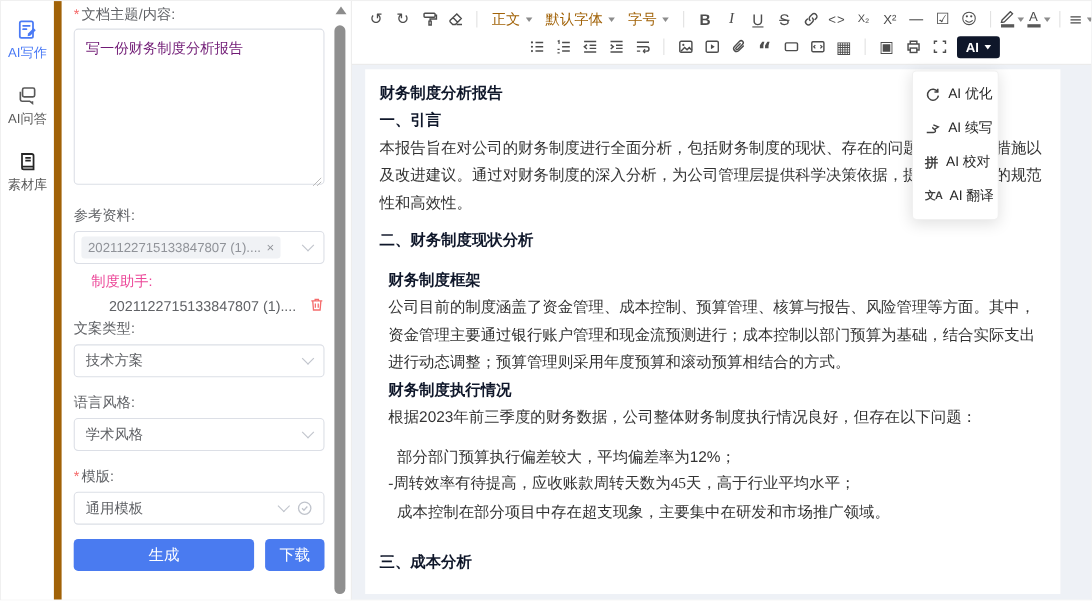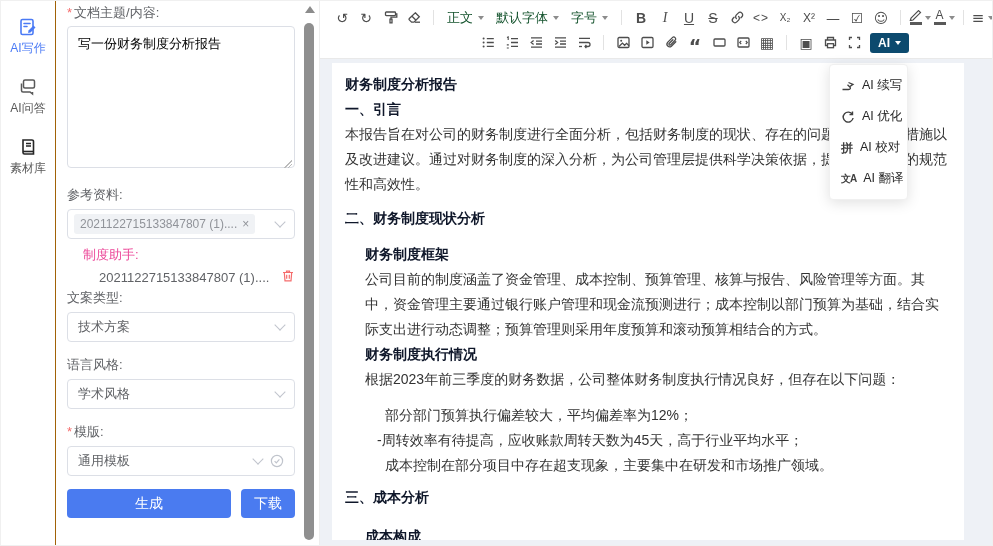--- a/index.html
+++ b/index.html
@@ -1,32 +1,32 @@
 <!DOCTYPE html>
 <html><head>
 <meta charset="utf-8">
 <style>
   * { margin:0; padding:0; box-sizing:border-box; }
   html,body { background:#fff; }
   body { font-family:"Liberation Sans","DejaVu Sans",sans-serif; }
   .app { position:relative; width:993px; height:546px; background:#fff; overflow:hidden; border:1px solid #f0f0f0; }
 
   
-  .sidebar { position:absolute; left:0; top:0; width:55px; height:546px; background:#fff; border-right:1px solid #a16207; display:flex; flex-direction:column; align-items:center; padding-top:16px; gap:20px; }
+  .sidebar { position:absolute; left:0; top:0; width:55px; height:546px; background:#fff; border-right:7px solid #a16207; display:flex; flex-direction:column; align-items:center; padding-top:16px; gap:20px; }
   .nav-item { display:flex; flex-direction:column; align-items:center; gap:3px; cursor:pointer; }
   .nav-item .nav-label { font-size:12px; color:#595959; }
   .nav-item.active .nav-label { color:#4a7af5; }
   .nav-item svg { display:block; }
 
   
   .form-panel { position:absolute; left:56px; top:0; width:262px; height:546px; background:#fff; padding:4px 24px 0 10px; }
   .f-label { font-size:13px; color:#606266; line-height:16px; }
   .req { color:#f56c6c; margin-right:2px; }
   .textarea-wrap { position:relative; margin-top:5px; }
-  textarea.topic { width:100%; height:142px; border:1px solid #dcdfe6; border-radius:4px; resize:none; font-size:13px; color:#000000; padding:7px 10px; font-family:inherit; line-height:19px; outline:none; }
+  textarea.topic { width:100%; height:142px; border:1px solid #dcdfe6; border-radius:4px; resize:none; font-size:13px; color:#701a75; padding:7px 10px; font-family:inherit; line-height:19px; outline:none; }
   .resize-grip { position:absolute; right:3px; bottom:4px; width:8px; height:8px; background:
     linear-gradient(135deg, transparent 50%, #bbb 50%, #bbb 57%, transparent 57%, transparent 72%, #bbb 72%, #bbb 79%, transparent 79%); }
   .f-gap { margin-top:15px; }
   .select-box { margin-top:6px; height:30px; border:1px solid #dcdfe6; border-radius:4px; display:flex; align-items:center; padding:0 10px 0 6px; background:#fff; cursor:pointer; }
   .select-box .sel-text { font-size:13px; color:#606266; margin-left:4px; flex:1; white-space:nowrap; overflow:hidden; }
   .tag-chip { display:flex; align-items:center; background:#f0f2f5; border-radius:3px; padding:3px 6px; max-width:185px; }
   .tag-chip .tag-text { font-size:12px; color:#909399; white-space:nowrap; overflow:hidden; }
   .tag-chip .tag-close { margin-left:5px; color:#909399; font-size:12px; line-height:1; cursor:pointer; }
   .chev { width:8px; height:8px; border-right:1.4px solid #c0c4cc; border-bottom:1.4px solid #c0c4cc; transform:rotate(45deg); margin-left:auto; margin-top:-4px; flex:none; }
   .file-ref-label { margin-top:16px; }
@@ -44,40 +44,40 @@
   .panel-scroll-up { position:absolute; left:304px; top:5px; width:0; height:0; border-left:5px solid transparent; border-right:5px solid transparent; border-bottom:7px solid #8c8c8c; }
   .panel-scroll-thumb { position:absolute; left:303px; top:22px; width:10px; height:517px; background:#8f8f8f; border-radius:6px; }
 
   
   .editor { position:absolute; left:318px; top:0; width:675px; height:546px; background:#eef1f6; border-left:1px solid #ededed; }
   .toolbar { background:#fff; border-bottom:1px solid #e9e9e9; padding:4px 6px 3px 10px; }
   .t-row { display:flex; align-items:center; height:25px; }
   .tbtn { display:flex; align-items:center; justify-content:center; min-width:24px; height:22px; border-radius:3px; color:#4d4d4d; font-size:14px; cursor:pointer; flex:none; }
   .tbtn svg { display:block; }
   .sep { width:1px; height:15px; background:#e2e2e2; margin:0 7px; flex:none; }
-  .tdrop { display:flex; align-items:center; gap:5px; padding:0 6px; height:22px; font-size:13px; color:#14532d; cursor:pointer; flex:none; }
+  .tdrop { display:flex; align-items:center; gap:5px; padding:0 6px; height:22px; font-size:13px; color:#a16207; cursor:pointer; flex:none; }
   .caret { width:0; height:0; border-left:3.5px solid transparent; border-right:3.5px solid transparent; border-top:4.5px solid #8c8c8c; margin-top:1px; }
   .glyph { font-family:"DejaVu Sans",sans-serif; }
   .fmt-b { font-weight:bold; }
   .fmt-i { font-style:italic; font-family:"Liberation Serif",serif; }
   .fmt-u { text-decoration:underline; }
   .fmt-s { text-decoration:line-through; }
   .stack-icon { display:flex; flex-direction:column; align-items:center; line-height:1; }
   .color-bar { width:12px; height:2.5px; background:#595959; margin-top:1px; }
   .row2 { margin-left:146px; }
-  .ai-btn { display:flex; align-items:center; gap:5px; background:#0c4a6e; color:#fff; border-radius:3px; padding:2px 8px; height:20px; font-size:12px; font-weight:bold; cursor:pointer; margin-left:4px; }
+  .ai-btn { display:flex; align-items:center; gap:5px; background:#0f172a; color:#fff; border-radius:3px; padding:2px 8px; height:20px; font-size:12px; font-weight:bold; cursor:pointer; margin-left:4px; }
   .ai-btn .caret { border-top-color:#fff; }
 
   
   .canvas { position:relative; height:488px; }
   .page { position:absolute; left:12px; right:30px; top:4px; bottom:7px; background:#fff; padding:9px 16px 0 13px; overflow:hidden; }
   .doc { font-size:14px; color:#333; line-height:25px; }
   .doc .bold { font-weight:bold; color:#0f172a; }
   .doc-h-spaced { margin-top:9px; margin-bottom:11px; }
-  .ind1 { margin-left:20px; }
+  .ind1 { margin-left:8px; }
   .gap-line { height:11px; }
 
   
   .ai-menu { position:absolute; left:509px; top:63px; width:79px; background:#fff; border:1px solid #f0f0f0; border-radius:4px; box-shadow:0 3px 14px rgba(0,0,0,.12); padding:5px 0; z-index:9; }
   .ai-menu-item { display:flex; align-items:center; gap:7px; padding:7px 0 7px 11px; font-size:12.5px; color:#262626; cursor:pointer; white-space:nowrap; }
   .mi-glyph { font-size:12px; color:#404040; font-weight:bold; line-height:1; flex:none; }
   .mi-translate { font-size:10px; letter-spacing:-1px; }
 </style>
 </head>
 <body>
@@ -339,49 +339,49 @@
         <div>本报告旨在对公司的财务制度进行全面分析，包括财务制度的现状、存在的问题、风险管控措施以及改进建议。通过对财务制度的深入分析，为公司管理层提供科学决策依据，提升财务运作的规范性和高效性。</div>
         <div class="bold doc-h-spaced">二、财务制度现状分析</div>
         <div class="ind1">
           <div class="bold">财务制度框架</div>
           <div>公司目前的制度涵盖了资金管理、成本控制、预算管理、核算与报告、风险管理等方面。其中，资金管理主要通过银行账户管理和现金流预测进行；成本控制以部门预算为基础，结合实际支出进行动态调整；预算管理则采用年度预算和滚动预算相结合的方式。</div>
           <div class="bold">财务制度执行情况</div>
           <div>根据2023年前三季度的财务数据，公司整体财务制度执行情况良好，但存在以下问题：</div>
           <div class="gap-line"></div>
           <div class="ind1">
             <div>部分部门预算执行偏差较大，平均偏差率为12%；</div>
-            <div style="margin-left:-8px;">-周转效率有待提高，应收账款周转天数为45天，高于行业平均水平；</div>
+            <div style="margin-left:-8px;font-family:Liberation Serif, serif;">-周转效率有待提高，应收账款周转天数为45天，高于行业平均水平；</div>
             <div>成本控制在部分项目中存在超支现象，主要集中在研发和市场推广领域。</div>
           </div>
         </div>
-        <div class="bold doc-h-spaced" style="margin-top:7px;margin-bottom:14px;">三、成本分析</div>
+        <div class="bold doc-h-spaced" style="margin-top:20px;margin-bottom:14px;">三、成本分析</div>
         <div class="ind1">
           <div class="bold">成本构成</div>
 
         </div>
       </div>
     </div>
 
     <div class="ai-menu">
+      <div class="ai-menu-item">
+        <svg width="14" height="14" viewBox="0 0 14 14" stroke="#404040" stroke-width="1.4" fill="none">
+          <path d="M11.5 4.6A5 5 0 1 0 12.1 8"></path>
+          <path d="M11.5 1.6v3h-3"></path>
+        </svg>
+        <span>AI 优化</span>
+      </div>
       <div class="ai-menu-item">
         <svg width="14" height="14" viewBox="0 0 14 14" stroke="#404040" stroke-width="1.3" fill="none">
           <path d="M1.5 10.5h6c2 0 2.5-1.5 1.3-2.6L6.5 5.8"></path>
           <path d="M6 3l4 1 0 0-1.2 3.9" stroke-width="0" fill="none"></path>
           <path d="M7.5 3.5l4.5 1.8-3.4 2.4" fill="none"></path>
         </svg>
         <span>AI 续写</span>
       </div>
       <div class="ai-menu-item">
-        <svg width="14" height="14" viewBox="0 0 14 14" stroke="#404040" stroke-width="1.4" fill="none">
-          <path d="M11.5 4.6A5 5 0 1 0 12.1 8"></path>
-          <path d="M11.5 1.6v3h-3"></path>
-        </svg>
-        <span>AI 优化</span>
-      </div>
-      <div class="ai-menu-item">
         <span class="mi-glyph">拼</span>
         <span>AI 校对</span>
       </div>
       <div class="ai-menu-item">
         <span class="mi-glyph mi-translate">文A</span>
         <span>AI 翻译</span>
       </div>
     </div>
 
   </div>

